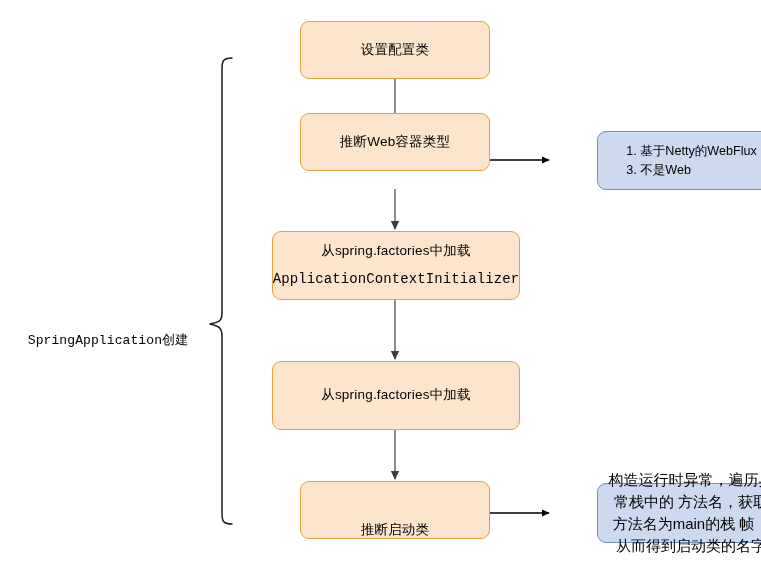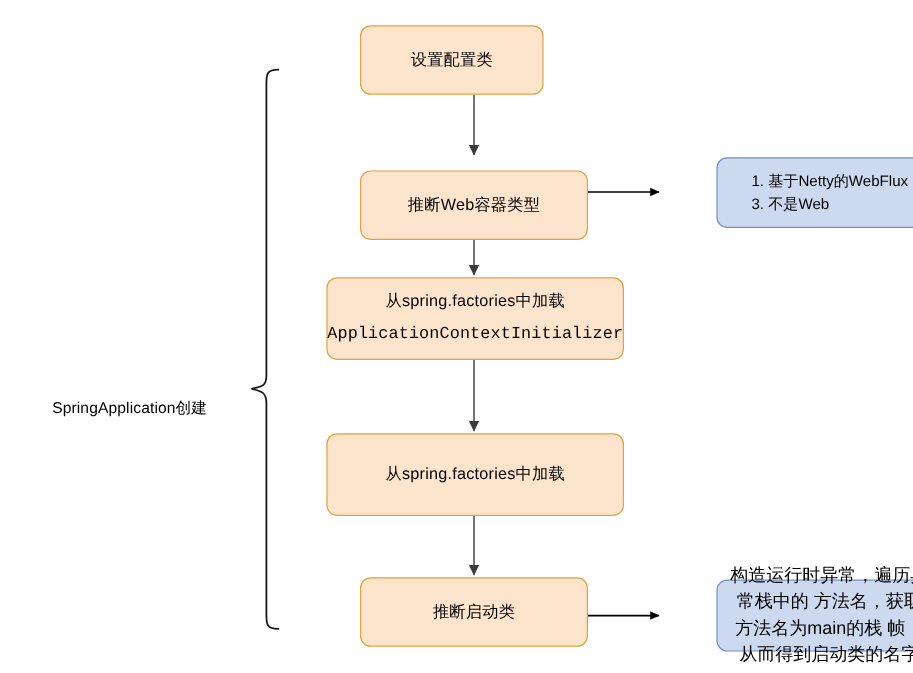--- a/index.html
+++ b/index.html
@@ -92,32 +92,32 @@
     padding: 0 9px;
   }
 
   
   #brace-label {
     position: absolute;
     left: 18px;
     top: 331px;
     width: 180px;
     text-align: center;
-    font-family: Liberation Sans, sans-serif;
+    font-family: Liberation Mono, monospace;
     font-size: 13px;
     letter-spacing: .1px;
     white-space: nowrap;
   }
 
   
-  #node-config      { left: 300px; top: 21px;  width: 153px; height: 58px; }
-  #node-webtype     { left: 300px; top: 142px; width: 190px; height: 58px; }
+  #node-config      { left: 300px; top: 21px;  width: 190px; height: 58px; }
+  #node-webtype     { left: 300px; top: 113px; width: 190px; height: 58px; }
   #node-initializer { left: 272px; top: 231px; width: 248px; height: 69px; }
   #node-listener    { left: 272px; top: 361px; width: 248px; height: 69px; }
-  #node-mainclass   { left: 300px; top: 481px; width: 190px; height: 58px; }
+  #node-mainclass   { left: 300px; top: 481px; width: 190px; height: 58px; justify-content: flex-end; }
 
   #note-webtypes    { left: 551px; top: 131px; width: 189px; height: 59px; }
   #note-mainclass   { left: 551px; top: 483px; width: 188px; height: 60px; }
 </style>
 </head>
 <body>
 
 <div id="canvas">
 
   <svg id="wires" viewBox="0 0 761 561">

